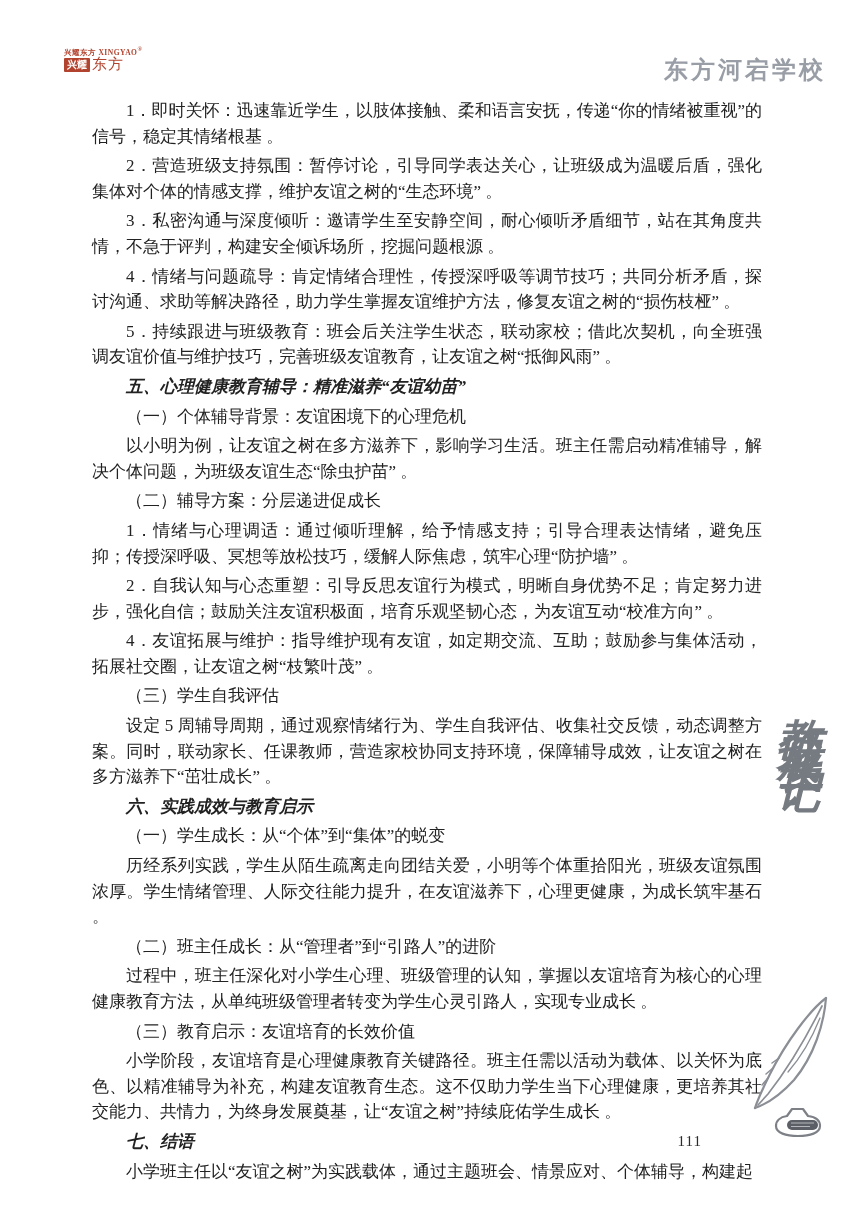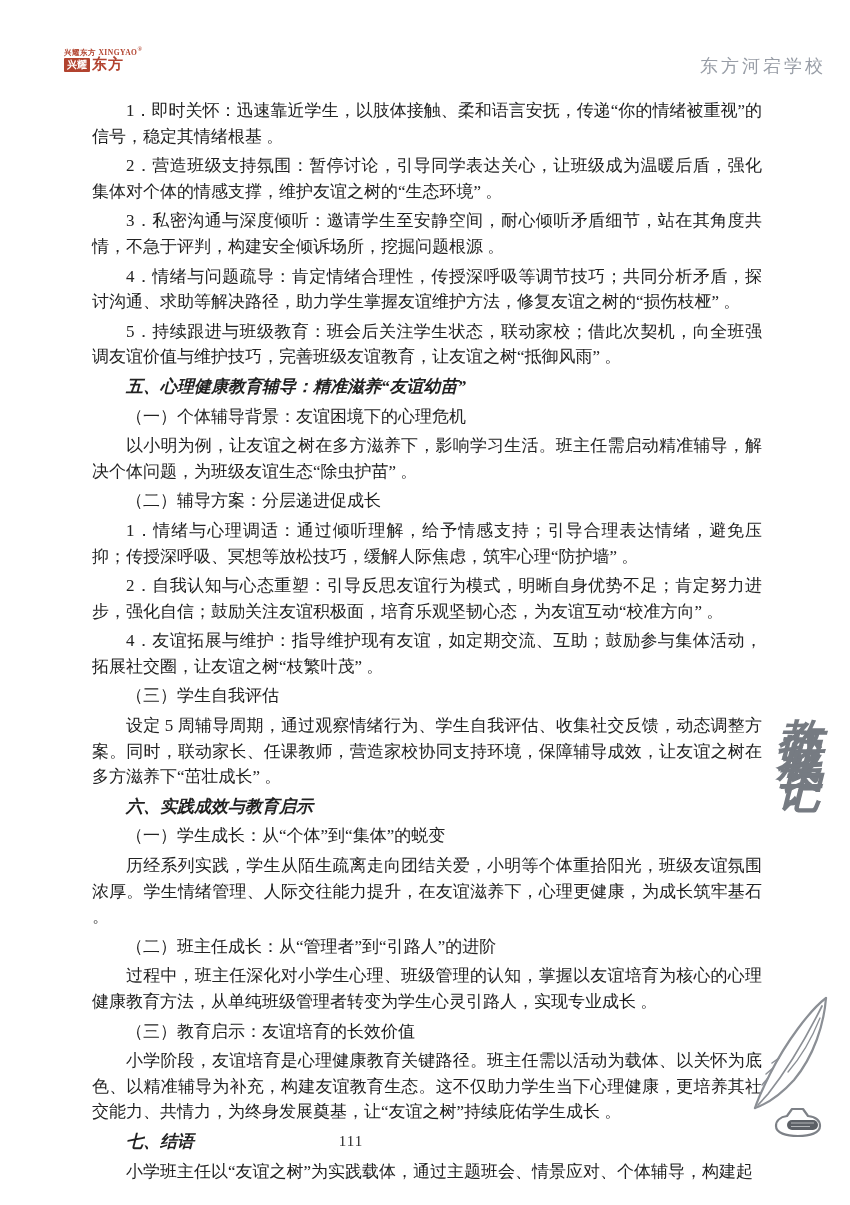--- a/index.html
+++ b/index.html
@@ -13,29 +13,29 @@
     font-family: "Liberation Serif", "DejaVu Serif", serif;
   }
 
   
   .page-header { position: absolute; top: 44px; left: 64px; right: 24px; height: 52px; }
   .logo { position: absolute; left: 0; top: 2px; width: 64px; line-height: 1.05; }
   .logo-row1 { font-size: 7.5px; color: #b2432f; font-weight: bold; white-space: nowrap; letter-spacing: 0.5px; }
   .logo-reg { font-size: 6px; vertical-align: super; color: #b2432f; }
   .logo-row2 { display: flex; align-items: center; gap: 2px; margin-top: 1px; }
   .logo-seal { background: #b2432f; color: #fff; font-size: 10px; font-weight: bold; padding: 2px 3px; border-radius: 1px; line-height: 1; }
-  .logo-brush { color: #b2432f; font-size: 15px; font-weight: bold; letter-spacing: 1px; }
+  .logo-brush { color: #b2432f; font-size: 15px; font-weight: normal; letter-spacing: 1px; }
   .brand-title {
     position: absolute; left: 68px; top: 6px;
     font-size: 27px; font-weight: bold; color: #ae3b2b;
     letter-spacing: 5px; white-space: nowrap;
   }
   .school-name {
     position: absolute; right: 0; top: 10px;
-    font-size: 18px; font-weight: normal; color: #8d939d;
+    font-size: 24px; font-weight: bold; color: #8d939d;
     letter-spacing: 3px; white-space: nowrap; opacity: 0.9;
   }
 
   
   .doc-body {
     position: absolute; top: 94px; left: 88px; width: 678px;
     font-size: 17px; line-height: 25.6px; color: #222222;
     text-align: justify;
   }
   .para { margin: 4px; text-indent: 2em; }
@@ -50,21 +50,21 @@
     user-select: none;
   }
 
   
   .quill { position: absolute; left: 738px; top: 990px; width: 110px; height: 150px; }
   .quill svg { width: 100%; height: 100%; display: block; }
 
   
   .page-number {
     position: absolute; top: 1133px; left: 0; width: 702px;
-    text-align: center; font-size: 15px; color: #2a2a2a;
+    text-align: right; font-size: 15px; color: #2a2a2a;
     letter-spacing: 1px;
   }
 </style>
 </head>
 <body>
 
 <div class="page">
 
   <header class="page-header">
     <div class="logo">

